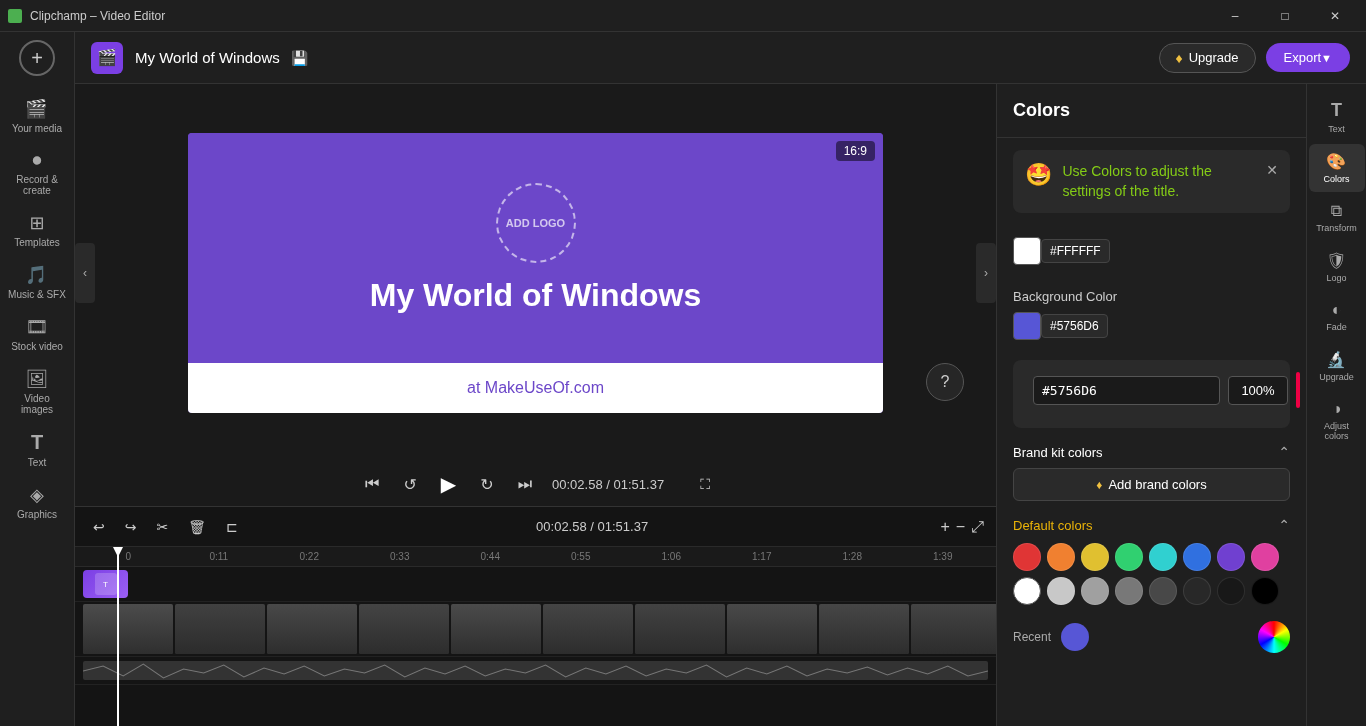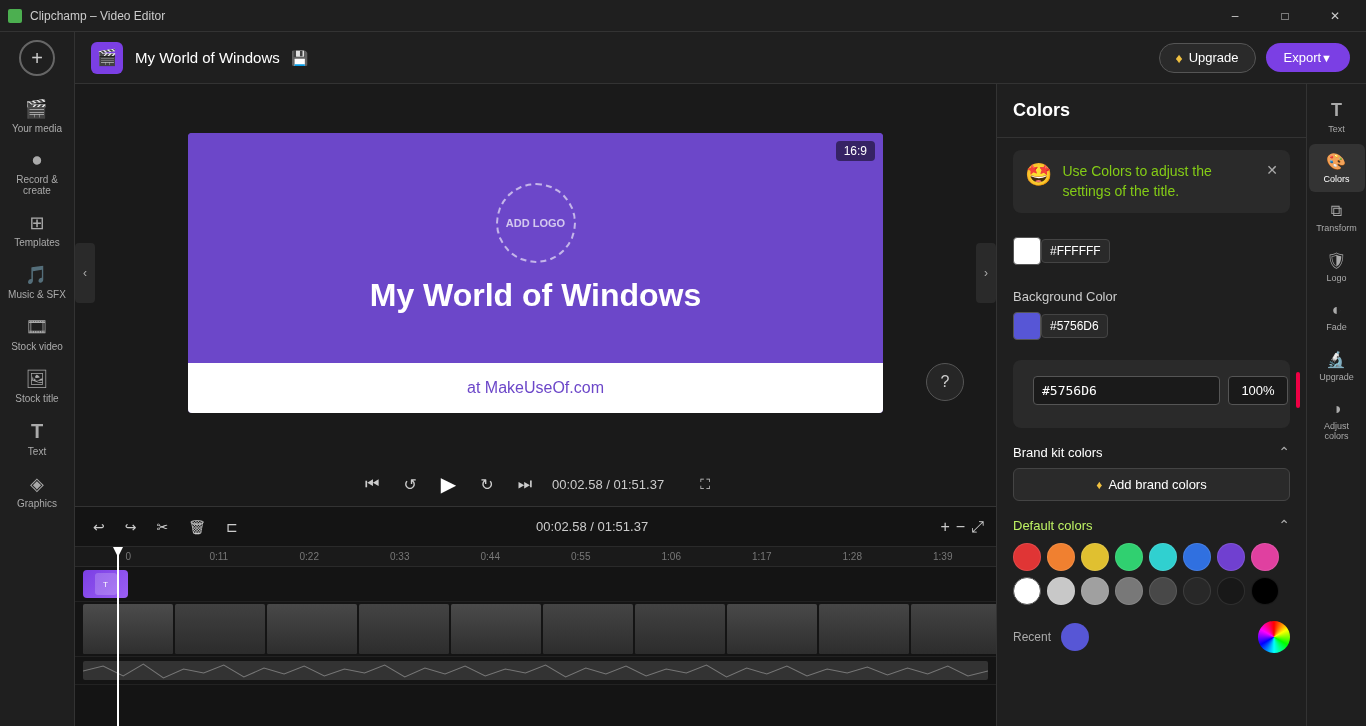--- a/index.html
+++ b/index.html
@@ -461,21 +461,21 @@
       padding: 8px;
       color: #fff;
       font-size: 13px;
       cursor: pointer;
       display: flex; align-items: center; justify-content: center; gap: 6px;
     }
     .diamond-small { color: #f0c040; font-size: 12px; }
 
     .default-colors-section { padding: 8px 16px; }
     .default-header { display: flex; justify-content: space-between; align-items: center; margin-bottom: 10px; }
-    .default-title { font-size: 13px; color: #bef264; font-weight: 500; }
+    .default-title { font-size: 13px; color: #eab308; font-weight: 500; }
     .colors-grid { display: grid; grid-template-columns: repeat(8, 28px); gap: 6px; }
     .color-dot {
       width: 28px; height: 28px;
       border-radius: 50%;
       cursor: pointer;
       border: 1px solid rgba(255,255,255,0.1);
     }
 
     .recent-section { padding: 8px 16px 16px; }
     .recent-row { display: flex; align-items: center; gap: 10px; }
@@ -544,21 +544,21 @@
     <div class="sidebar-item">
       <span class="sidebar-item-icon">🎵</span>
       <span class="sidebar-item-label">Music &amp; SFX</span>
     </div>
     <div class="sidebar-item">
       <span class="sidebar-item-icon">🎞</span>
       <span class="sidebar-item-label">Stock video</span>
     </div>
     <div class="sidebar-item">
       <span class="sidebar-item-icon">🖼</span>
-      <span class="sidebar-item-label">Stock title</span>
+      <span class="sidebar-item-label">Video images</span>
     </div>
     <div class="sidebar-item">
       <span class="sidebar-item-icon" style="font-size:20px; font-weight:700;">T</span>
       <span class="sidebar-item-label">Text</span>
     </div>
     <div class="sidebar-item">
       <span class="sidebar-item-icon">◈</span>
       <span class="sidebar-item-label">Graphics</span>
     </div>
   </div>

